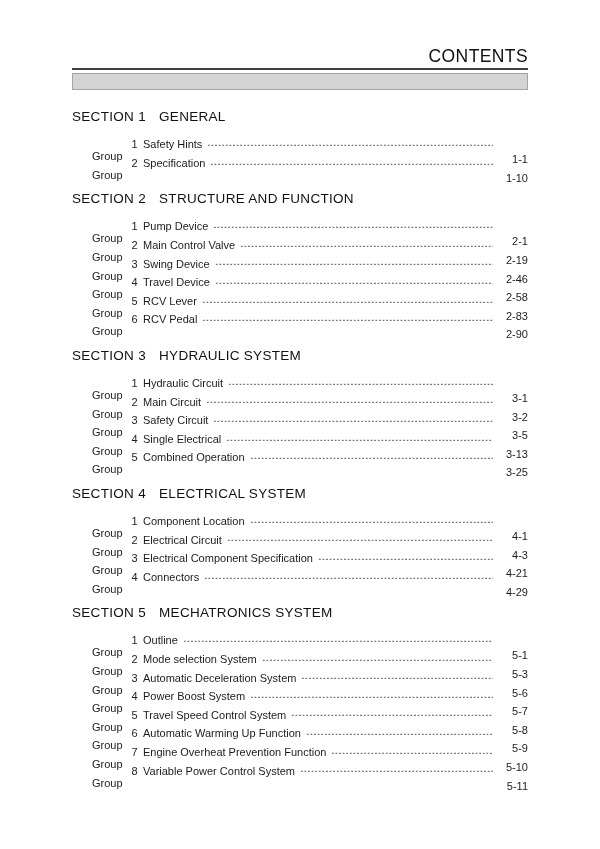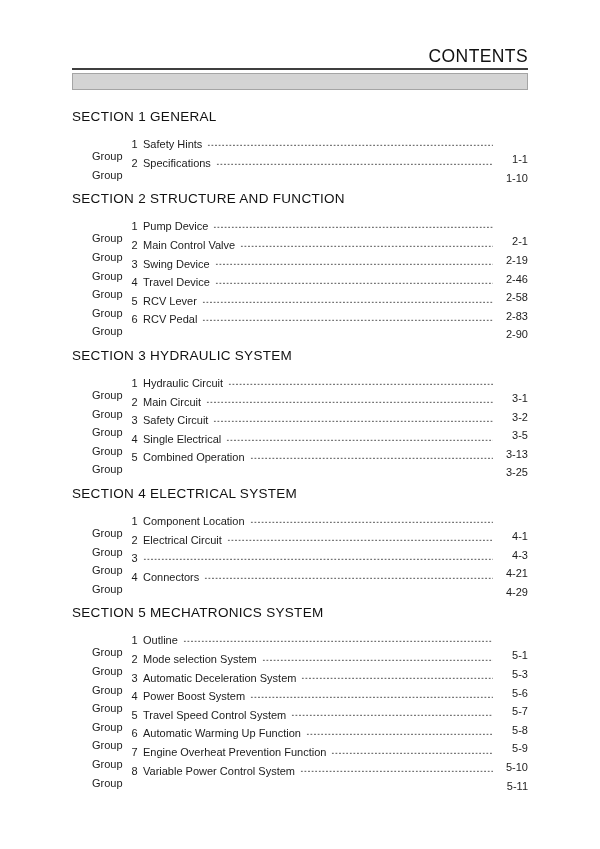--- a/index.html
+++ b/index.html
@@ -45,21 +45,21 @@
   }
   .section { margin-top: 19px; }
   .section-heading {
     margin: 0 0 11px 0;
     font-size: 13.5px;
     line-height: 15px;
     font-weight: 400;
     letter-spacing: 0.3px;
     color: #111;
   }
-  .sec-label { }
+  .sec-label { margin-right: 9px; }
   .group-row {
     display: flex;
     align-items: center;
     height: 18.6px;
     padding-left: 20px;
     font-size: 11px;
     color: var(--text);
   }
   .g-label { width: 34px; flex: 0 0 auto; margin-top: 24px; }
   .g-no { width: 17px; flex: 0 0 auto; text-align: center; }
@@ -94,21 +94,21 @@
     <span class="g-label">Group</span>
     <span class="g-no">1</span>
     <span class="g-title">Safety Hints</span>
     <span class="dots"></span>
     <span class="g-page">1-1</span>
   </div>
 
   <div class="group-row">
     <span class="g-label">Group</span>
     <span class="g-no">2</span>
-    <span class="g-title">Specifications</span>
+    <span class="g-title">Specification</span>
     <span class="dots"></span>
     <span class="g-page">1-10</span>
   </div>
 </div>
   </section>
 
   <section class="section">
     <h2 class="section-heading">
       <span class="sec-label">SECTION 2</span>
       <span class="sec-title">STRUCTURE AND FUNCTION</span>
@@ -230,20 +230,21 @@
     <span class="g-label">Group</span>
     <span class="g-no">2</span>
     <span class="g-title">Electrical Circuit</span>
     <span class="dots"></span>
     <span class="g-page">4-3</span>
   </div>
 
   <div class="group-row">
     <span class="g-label">Group</span>
     <span class="g-no">3</span>
+    <span class="g-title">Electrical Component Specification</span>
     <span class="dots"></span>
     <span class="g-page">4-21</span>
   </div>
 
   <div class="group-row">
     <span class="g-label">Group</span>
     <span class="g-no">4</span>
     <span class="g-title">Connectors</span>
     <span class="dots"></span>
     <span class="g-page">4-29</span>

